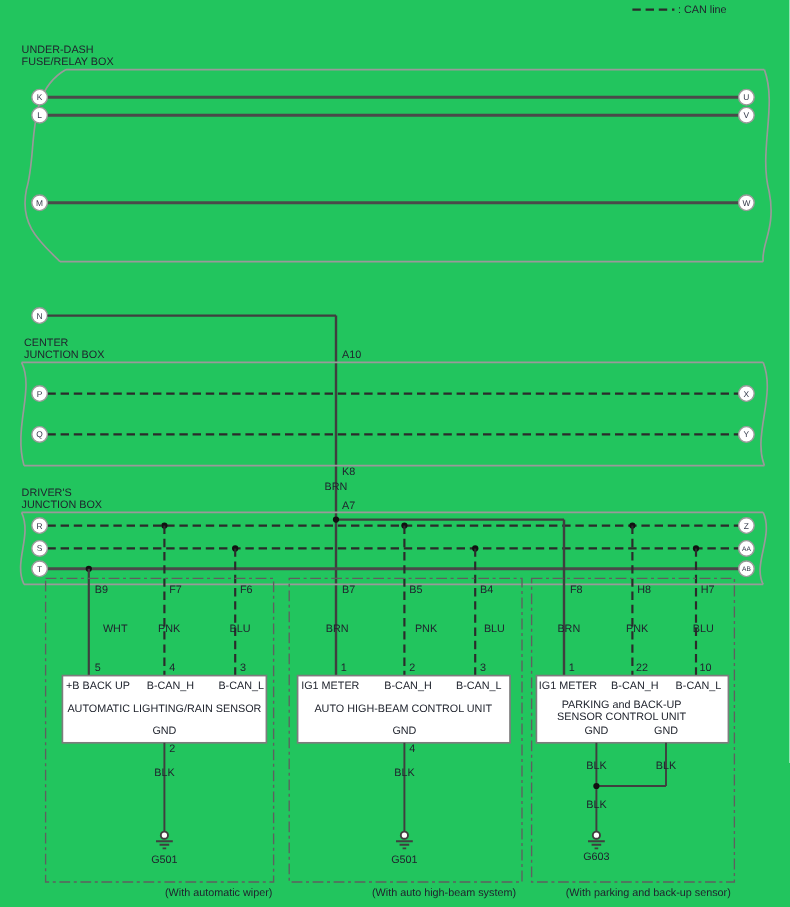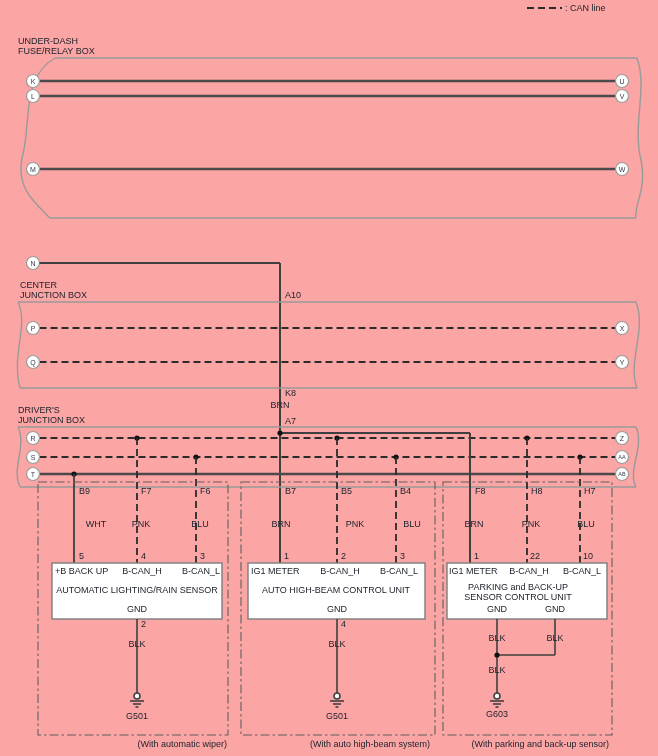--- a/index.html
+++ b/index.html
@@ -1,16 +1,16 @@
 <!DOCTYPE html>
 <html><head>
 <meta charset="utf-8">
 <style>
   html,body{margin:0;padding:0;background:#ffffff;}
-  .stage{position:relative;width:658px;height:756px;background:#fca5a5;overflow:hidden;}
+  .stage{position:relative;width:658px;height:756px;background:#22c55e;overflow:hidden;}
   svg text{font-family:"Liberation Sans",sans-serif;font-size:9px;fill:#20242e;}
   text.mid{text-anchor:middle;}
   text.end{text-anchor:end;}
   text.cletter{font-size:7px;text-anchor:middle;fill:#333a4a;}
   text.cletter-sm{font-size:5.5px;}
   .busline{stroke:#4a4a4a;stroke-width:2.6;fill:none;}
   .wire{stroke:#3f3f3f;stroke-width:2;fill:none;}
   .wire-thin{stroke:#3f3f3f;stroke-width:1.8;fill:none;}
   .canline{stroke:#2b2b2b;stroke-width:1.8;stroke-dasharray:7 4;fill:none;}
   .boxline{stroke:#9a9a9a;stroke-width:1.4;fill:none;}

